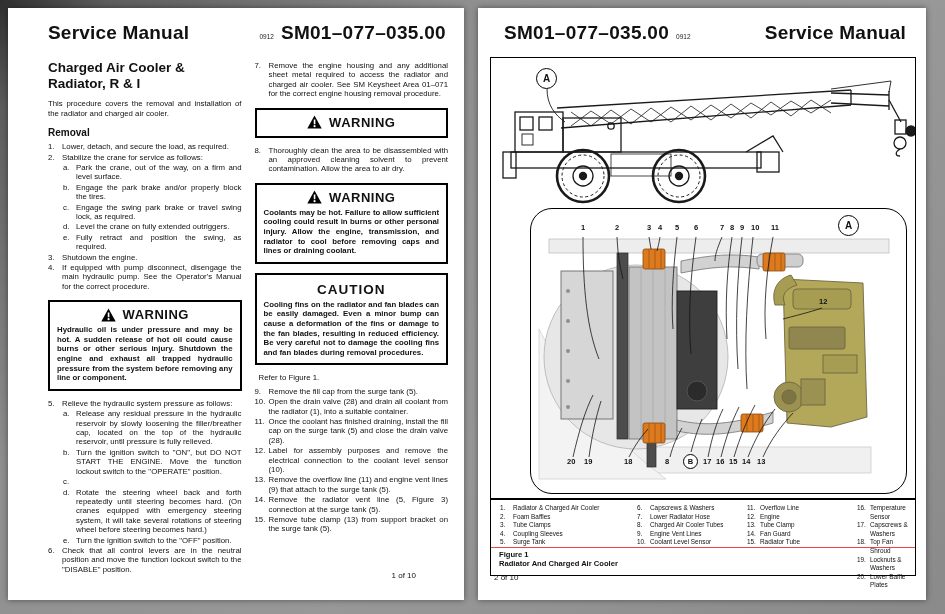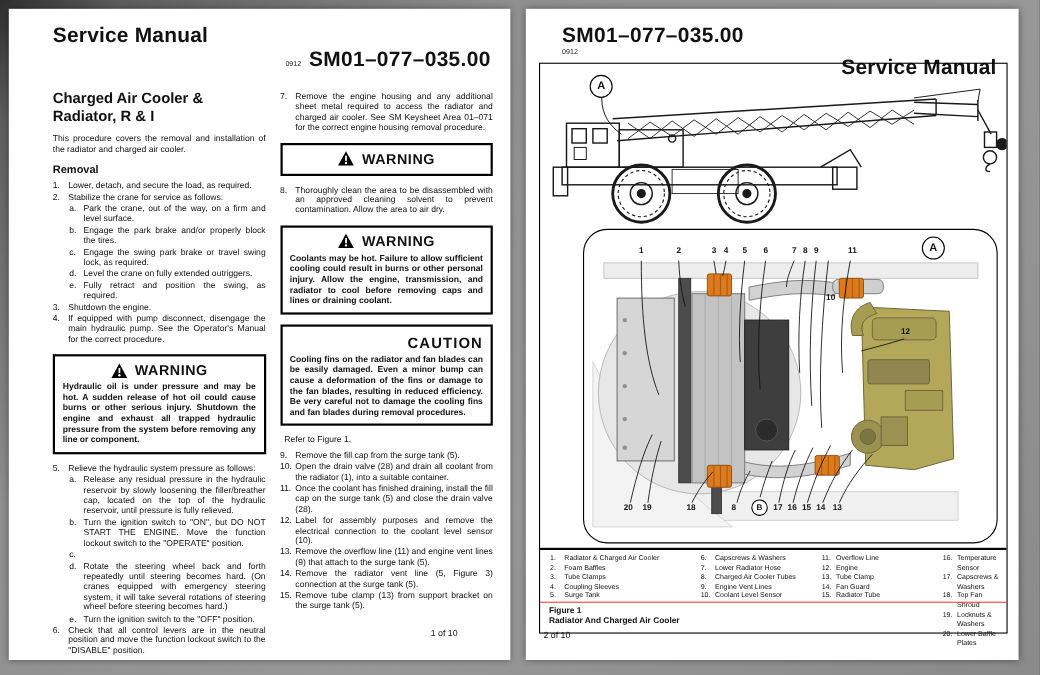--- a/index.html
+++ b/index.html
@@ -4,21 +4,21 @@
 <style>
   html,body{margin:0;padding:0;}
   body{font-family:"Liberation Sans","DejaVu Sans",sans-serif;background:#6e6e6e;}
   .screen{position:relative;width:945px;height:614px;overflow:hidden;
     background:linear-gradient(135deg,#2e2e2e 0%,#5d5d5d 7%,#8f8f8f 30%,#989898 60%,#8a8a8a 100%);}
   .page{position:absolute;top:8px;height:592px;background:#fff;box-shadow:0 0 6px rgba(0,0,0,.45);color:#111;}
   .page.left{left:8px;width:456px;}
   .page.right{left:478px;width:448px;}
 
   
-  .hdr{display:flex;align-items:baseline;padding:14px 18px 0 40px;flex-direction:column;}
+  .hdr{display:flex;align-items:baseline;padding:14px 18px 0 40px;}
   .hdr.rev{padding:14px 20px 0 26px;}
   .hdr-title{font-size:19px;font-weight:bold;letter-spacing:.2px;}
   .hdr-right{margin-left:auto;display:flex;align-items:baseline;}
   .hdr-code{font-size:6.5px;margin:0 7px;color:#222;}
   .hdr-num{font-size:19px;font-weight:bold;letter-spacing:.3px;}
 
   
   .cols{display:flex;gap:13px;padding:4px 16px 0 40px;}
   .col{flex:1;min-width:0;}
   .h2{font-size:13.5px;font-weight:bold;line-height:1.2;margin:12px 0 7px;}
@@ -28,21 +28,21 @@
   .steps{font-size:7.8px;line-height:9.4px;}
   .step{display:flex;margin-bottom:1px;}
   .step .lbl{flex:none;width:14px;}
   .step .txt{flex:1;text-align:justify;}
   .step.sub{padding-left:15px;}
   .step.sub .lbl{width:13px;}
 
   .warnbox,.cautbox{border:2px solid #000;padding:5px 7px 6px;margin:9px 0 8px;}
   .warnhead{display:flex;justify-content:center;align-items:center;gap:7px;font-weight:bold;font-size:13px;letter-spacing:.5px;}
   .warnhead svg{width:15px;height:14px;display:block;}
-  .cauthead{text-align:right;font-weight:bold;font-size:13.5px;letter-spacing:1px;margin:2px 0 1px;}
+  .cauthead{text-align:center;font-weight:bold;font-size:13.5px;letter-spacing:1px;margin:2px 0 1px;}
   .warntext{font-weight:bold;font-size:7.8px;line-height:9.6px;margin-top:3px;}
 
   .pagenum{position:absolute;font-size:8px;color:#111;}
   .pn-right{right:48px;bottom:20px;}
   .pn-left{left:16px;bottom:18px;}
 
   
   .fig-outer{position:absolute;left:12px;top:49px;width:424px;height:517px;border:1px solid #000;}
   .crane-area{position:absolute;left:0;top:2px;width:424px;height:148px;}
   .crane-area svg{position:absolute;inset:0;}
@@ -425,21 +425,21 @@
 
         <span class="callout sub" style="left: 50px;">1</span>
             <span class="callout sub" style="left: 84px;">2</span>
             <span class="callout sub" style="left: 116px;">3</span>
             <span class="callout sub" style="left: 127px;">4</span>
             <span class="callout sub" style="left: 144px;">5</span>
             <span class="callout sub" style="left: 163px;">6</span>
             <span class="callout sub" style="left: 189px;">7</span>
             <span class="callout sub" style="left: 199px;">8</span>
             <span class="callout sub" style="left: 209px;">9</span>
-            <span class="callout sub" style="left: 220px; margin-top: 43px;">10</span>
+            <span class="callout sub" style="left: 220px;">10</span>
             <span class="callout sub" style="left: 240px;">11</span>
           </div>
         <span class="callout side">12</span>
         <div class="callouts-bottom">
 
         <span class="callout" style="left: 36px;">20</span>
             <span class="callout" style="left: 53px;">19</span>
             <span class="callout" style="left: 93px;">18</span>
             <span class="callout" style="left: 134px;">8</span>
             <span class="callout circle" style="left: 152px;">B</span>

